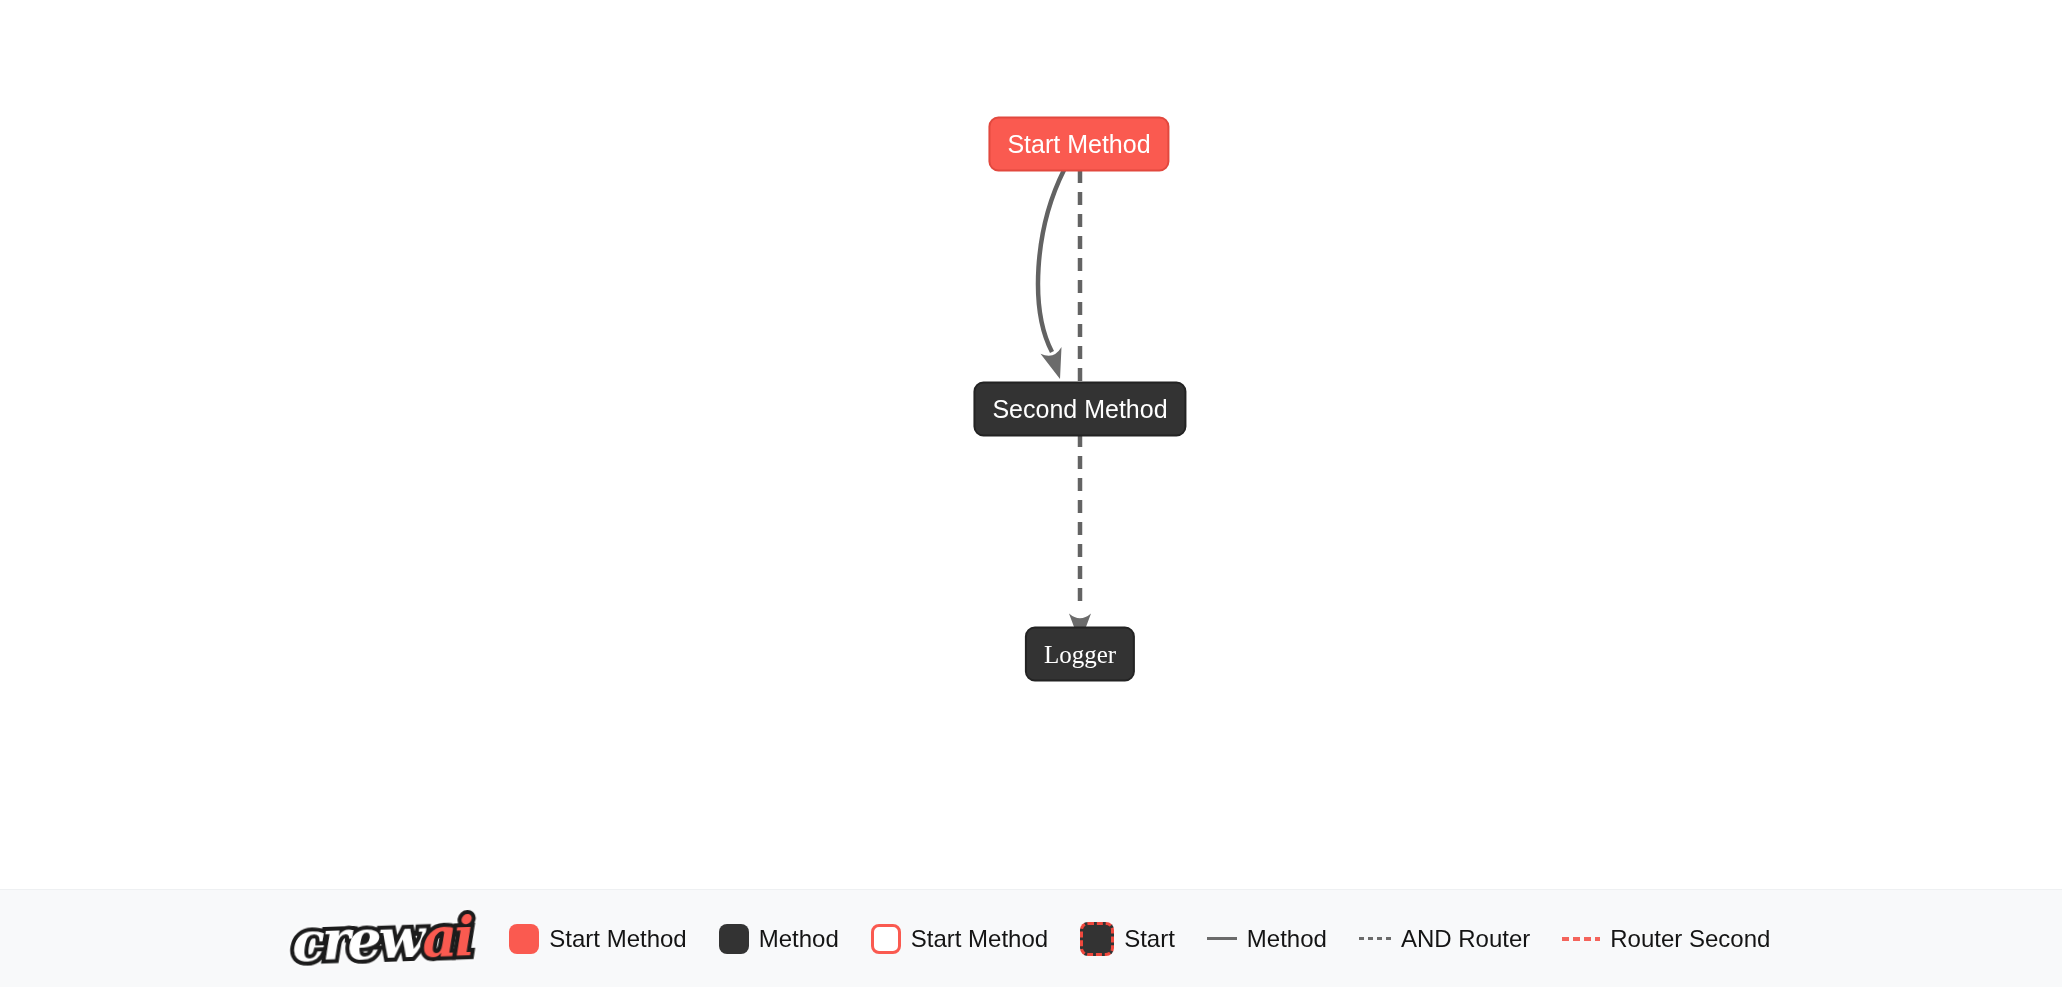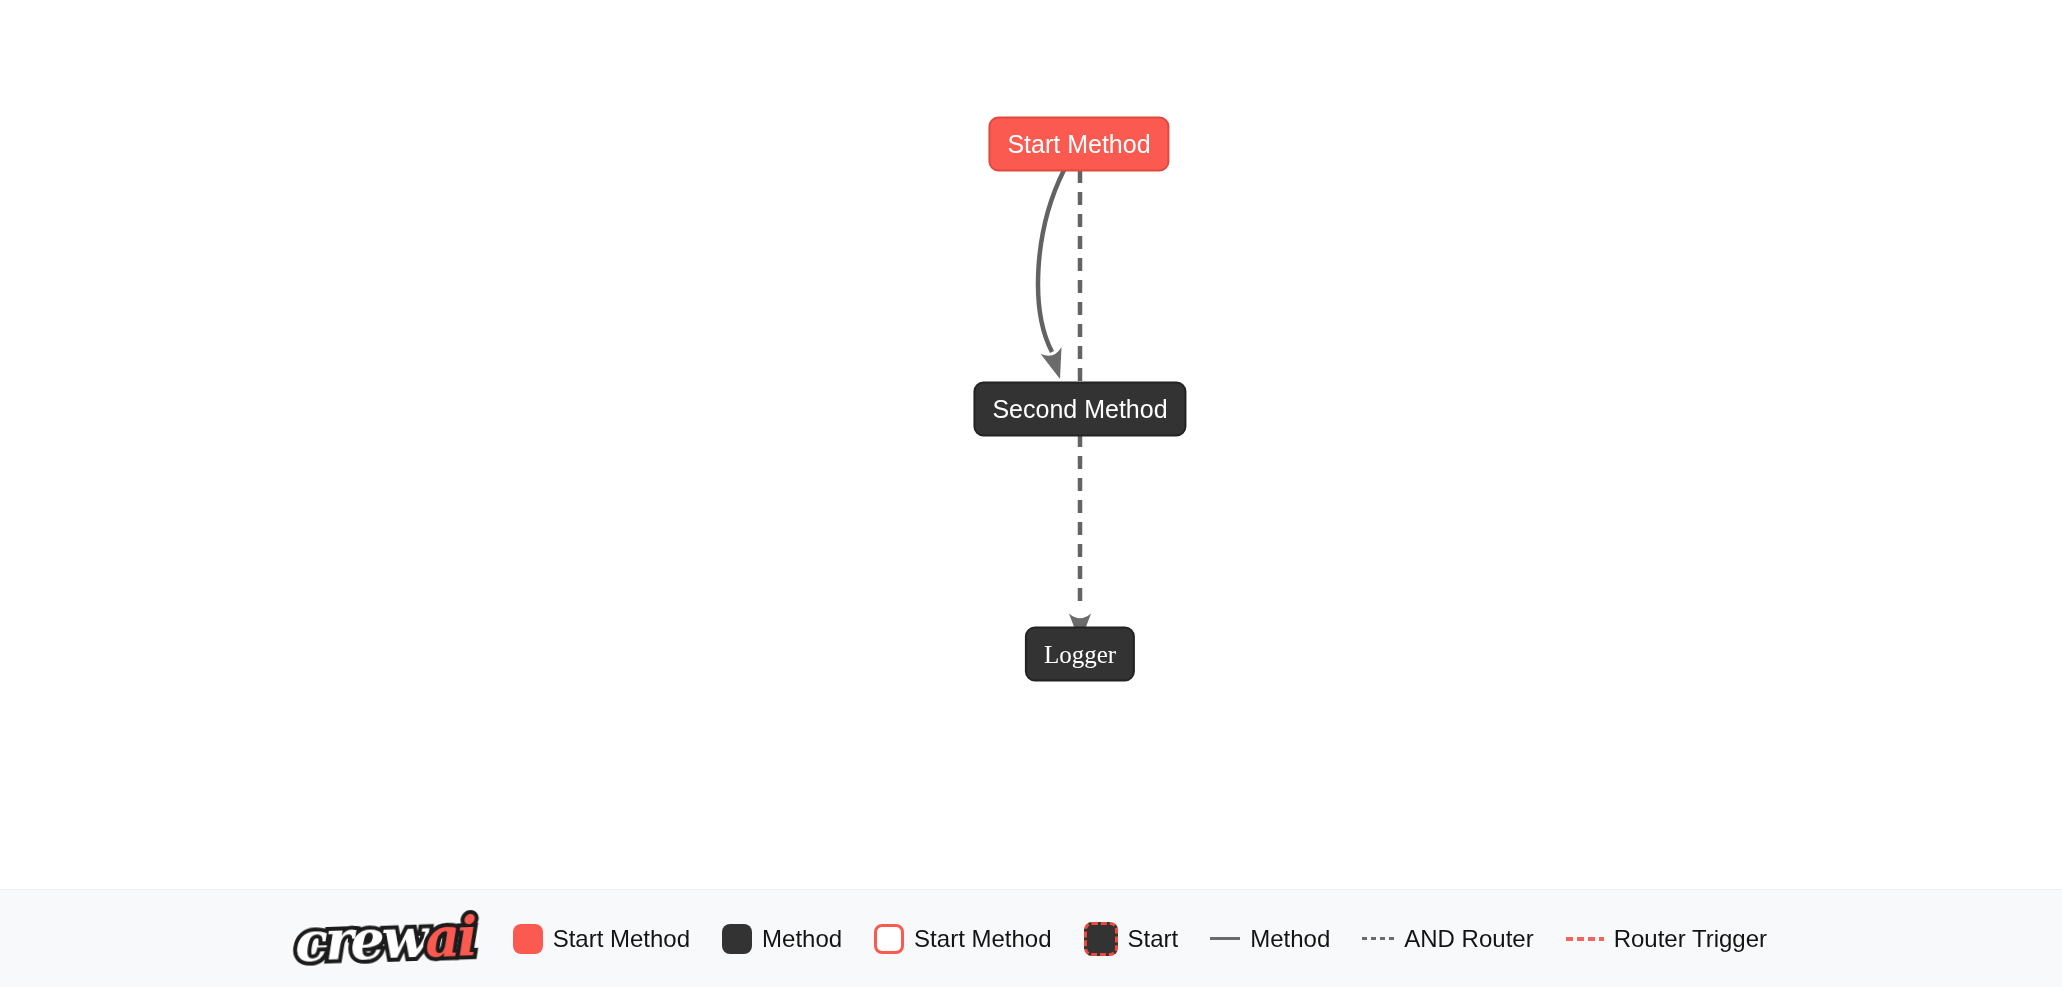--- a/index.html
+++ b/index.html
@@ -131,15 +131,15 @@
     <span>Method</span>
   </div>
 
   <div class="legend-item">
     <span class="sw-line sw-and-trigger"></span>
     <span>AND Router</span>
   </div>
 
   <div class="legend-item">
     <span class="sw-line sw-router-trigger"></span>
-    <span>Router Trigger</span>
+    <span>Router Second</span>
   </div>
 </div>
 
 </body></html>

